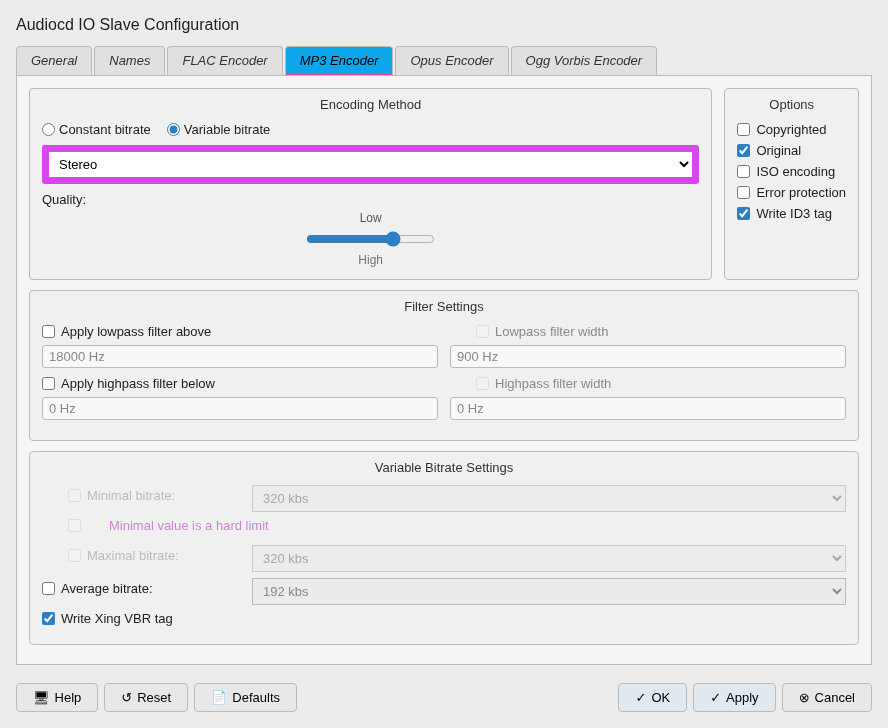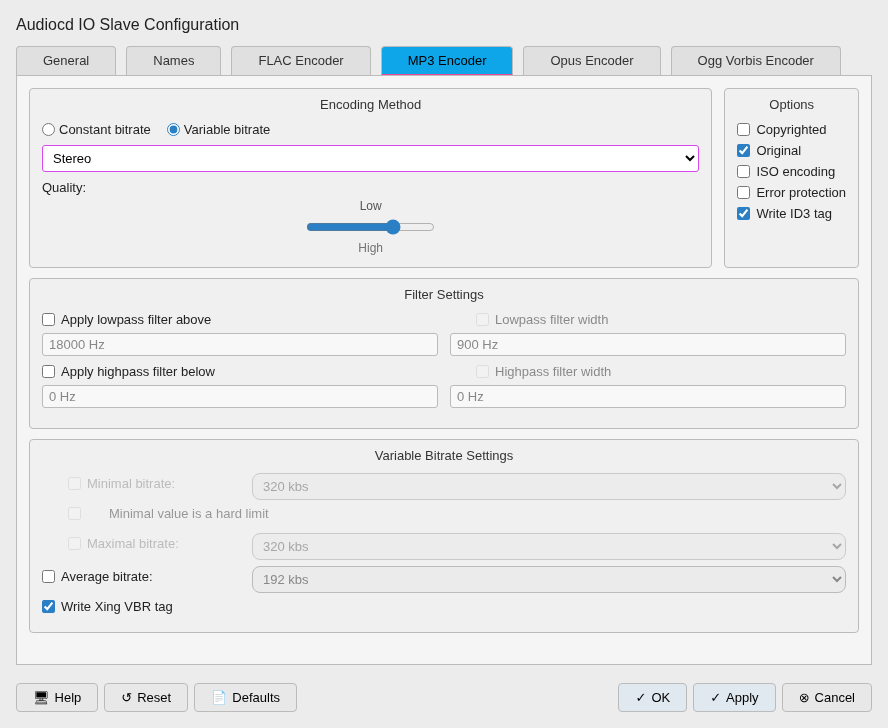--- a/index.html
+++ b/index.html
@@ -19,28 +19,29 @@
       font-weight: normal;
       margin-bottom: 12px;
       color: #222;
     }
     .tabs {
       display: flex;
       border-bottom: 1px solid #bbb;
       margin-bottom: 0;
     }
     .tab {
-      padding: 6px 26px;
+      padding: 6px 14px;
       border: 1px solid #bbb;
       border-bottom: none;
       background: #e0e0e0;
       cursor: pointer;
-      margin-right: 10px;
+      margin-right: 2px;
       border-radius: 4px 4px 0 0;
       color: #333;
+      font-style: italic;
     }
     .tab.active {
       background: #0ea5e9;
       border-bottom: 1px solid #ec4899;
       color: #000;
       font-weight: 500;
     }
     .main-content {
       background: #f5f5f5;
       border: 1px solid #bbb;
@@ -79,21 +80,21 @@
       align-items: center;
       gap: 4px;
       cursor: pointer;
     }
     .radio-item input[type="radio"] {
       accent-color: #2b7fc4;
     }
     .select-field {
       width: 100%;
       padding: 4px 6px;
-      border: 1px solid #d946ef;
+      border: 7px solid #d946ef;
       border-radius: 3px;
       background: white;
       font-size: 13px;
       margin-bottom: 8px;
     }
     .quality-row {
       display: flex;
       align-items: center;
       gap: 6px;
       margin-top: 4px;
@@ -145,21 +146,21 @@
     }
     .vbr-label {
       min-width: 130px;
       color: #888;
     }
     .vbr-label.enabled { color: #222; }
     .vbr-select {
       flex: 1;
       padding: 4px 6px;
       border: 1px solid #bbb;
-      border-radius: 8px;
+      border-radius: 0;
       background: #ebebeb;
       font-size: 13px;
       color: #888;
     }
     .checkbox-disabled {
       opacity: 0.5;
       padding-left: 26px;
     }
     .footer {
       display: flex;
@@ -183,21 +184,21 @@
     }
     .btn-primary {
       background: #e0e8f0;
     }
     .hard-limit-row {
       display: flex;
       align-items: center;
       margin-bottom: 6px;
       gap: 6px;
     }
-    .hard-limit-label { color: #404040; margin-left: 22px; }
+    .hard-limit-label { color: #a21caf; margin-left: 22px; }
   </style>
 </head>
 <body>
 
 <div class="window-title">Audiocd IO Slave Configuration</div>
 
 <div class="tabs">
   <div class="tab">General</div>
   <div class="tab">Names</div>
   <div class="tab">FLAC Encoder</div>

